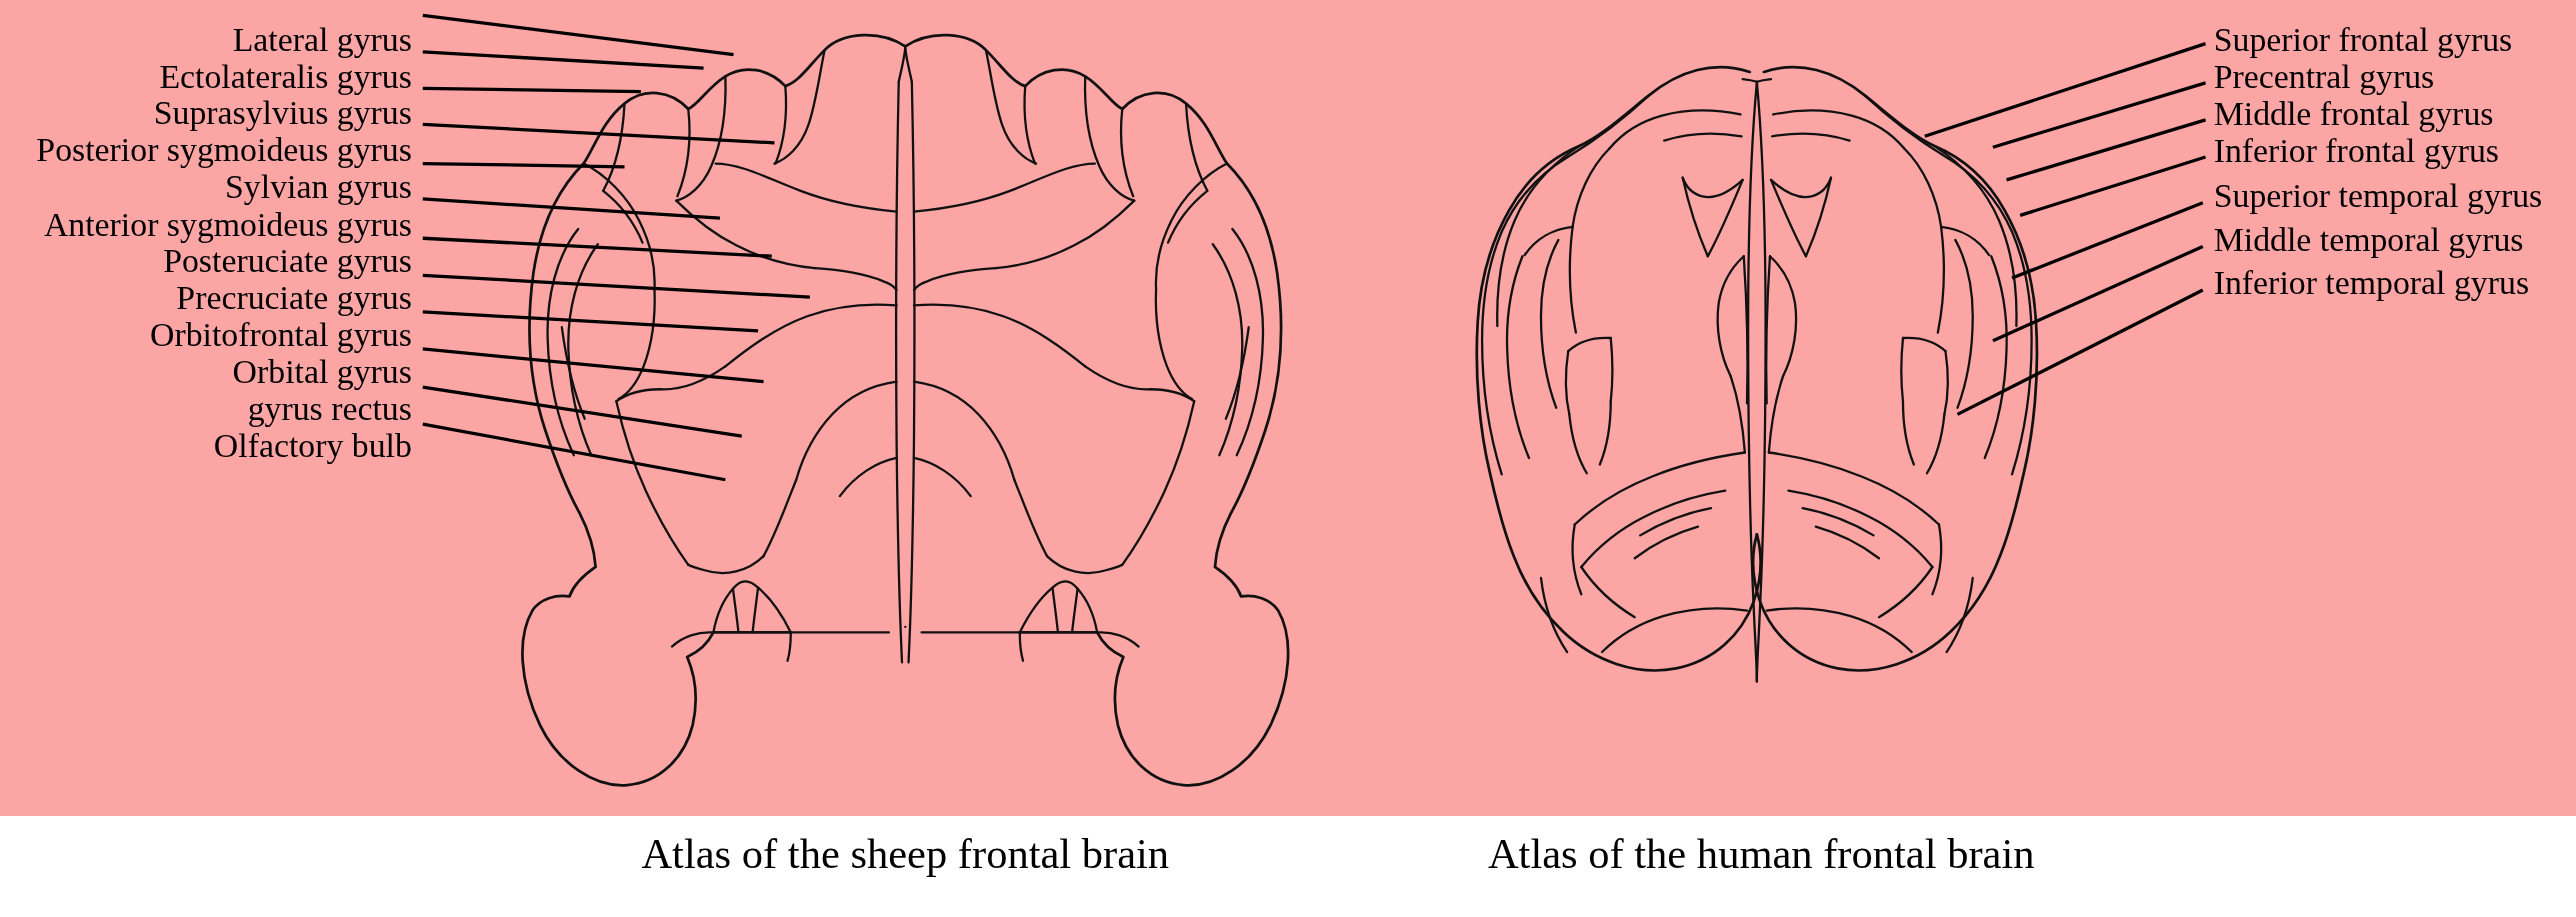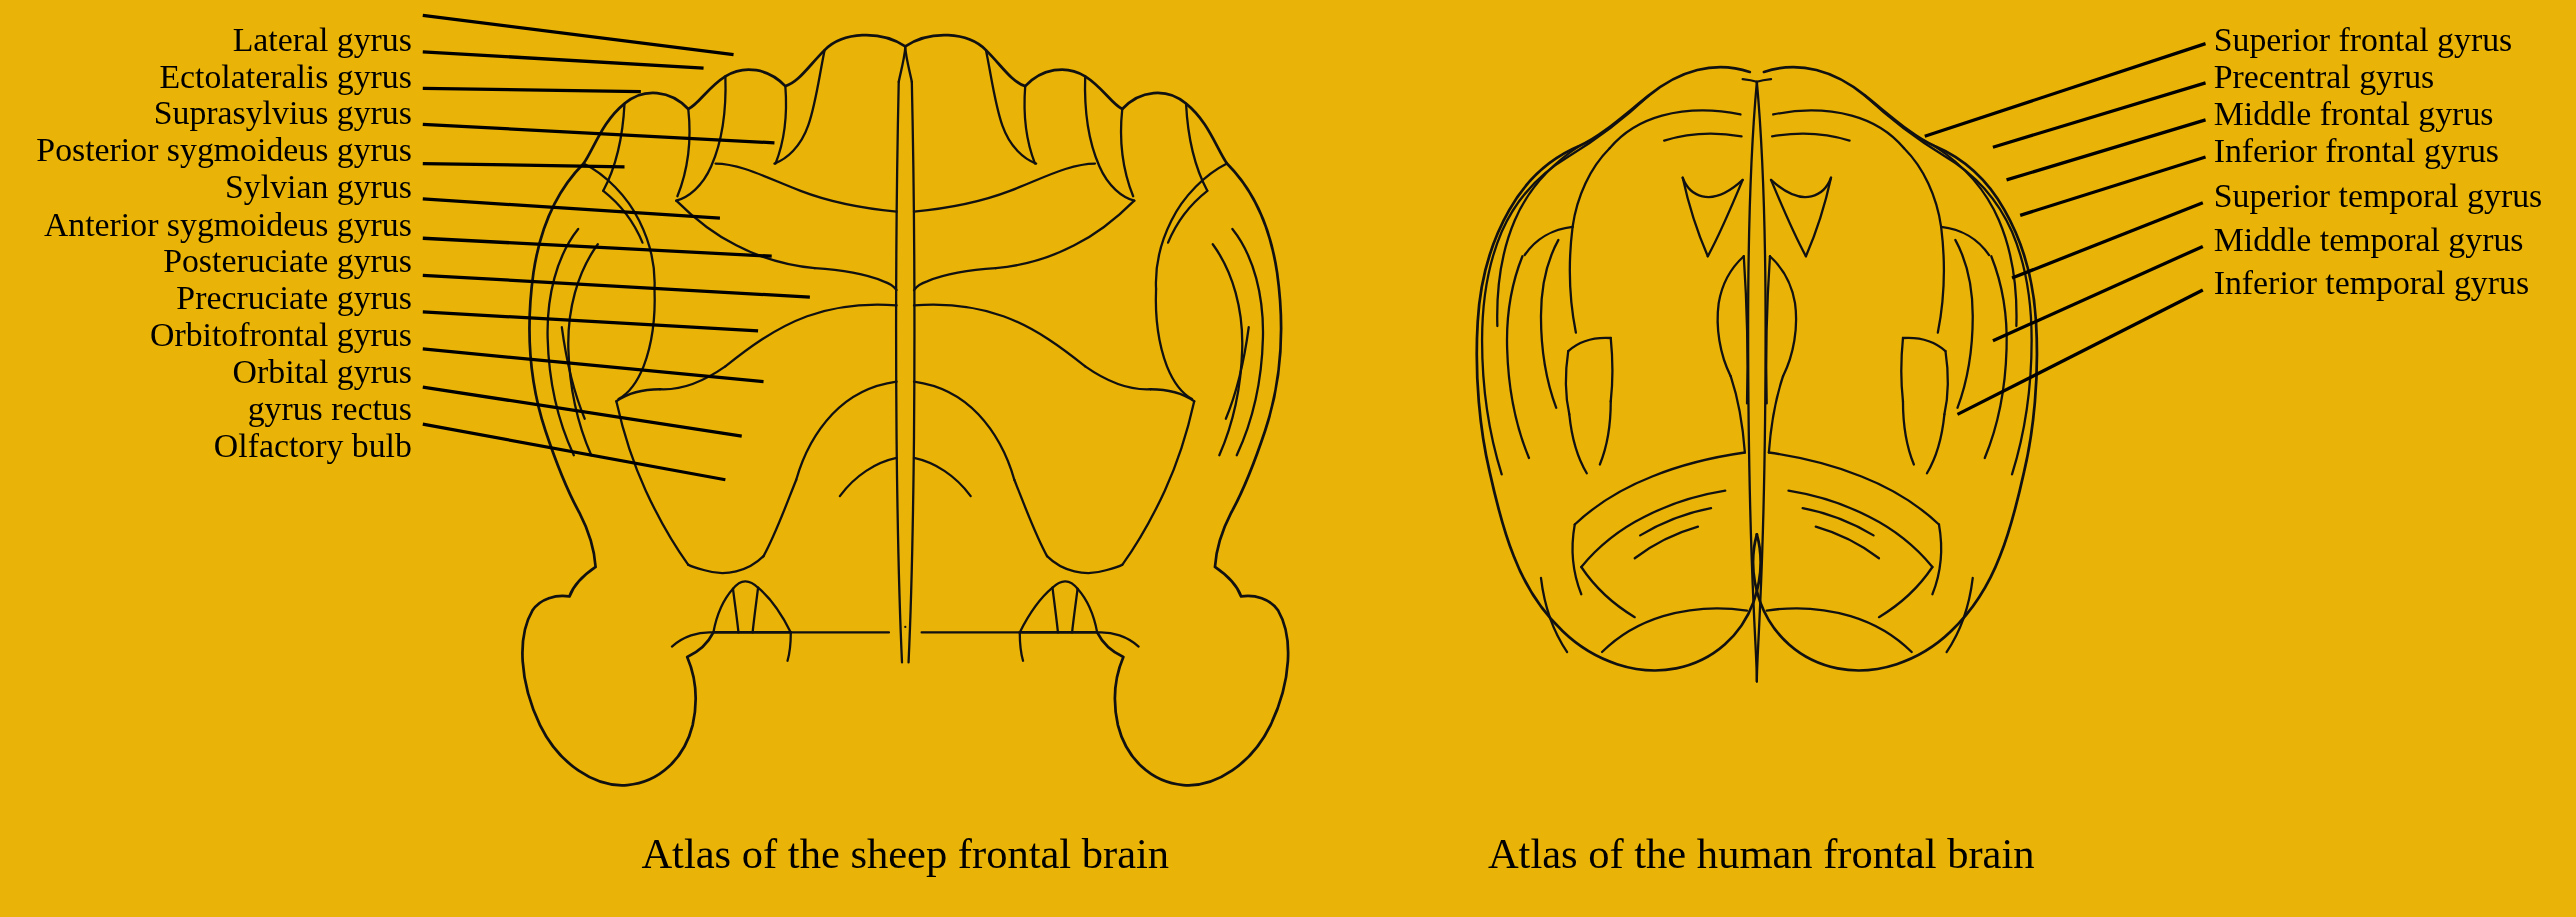--- a/index.html
+++ b/index.html
@@ -1,17 +1,17 @@
 <!DOCTYPE html>
 <html style="font-size:8.7px"><head>
 <meta charset="utf-8">
 <style>
   html,body{margin:0;padding:0;background:#ffffff;}
   body{width:2576px;height:917px;overflow:hidden;font-family:"Liberation Serif","DejaVu Serif",serif;}
-  #stage{position:relative;width:2576px;height:917px;background:#eab308;}
+  #stage{position:relative;width:2576px;height:816px;background:#fca5a5;}
   #fig{position:absolute;left:0;top:0;width:2576px;height:917px;display:block;}
   .lbl{font-family:"Liberation Serif","DejaVu Serif",serif;font-size:62px;fill:#000;}
   .lbl-l{text-anchor:end;}
   .lbl-r{text-anchor:start;}
   .cap{font-family:"Liberation Serif","DejaVu Serif",serif;font-size:78px;fill:#000;text-anchor:middle;}
   .brainline{fill:none;stroke:#111;stroke-width:5;stroke-linecap:round;stroke-linejoin:round;}
   .brainthin{fill:none;stroke:#111;stroke-width:4.2;stroke-linecap:round;stroke-linejoin:round;}
   .leader{stroke:#000;stroke-width:6;stroke-linecap:butt;fill:none;}
 </style>
 </head>

